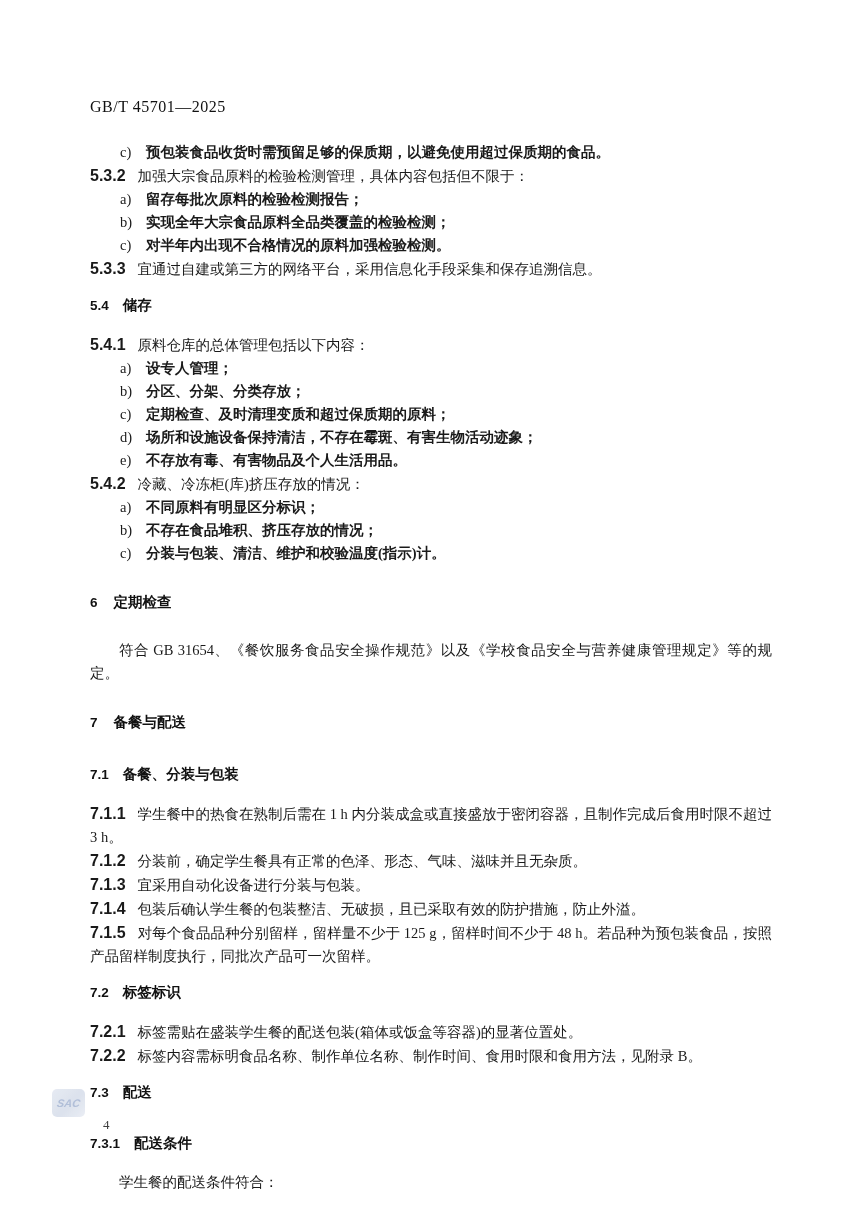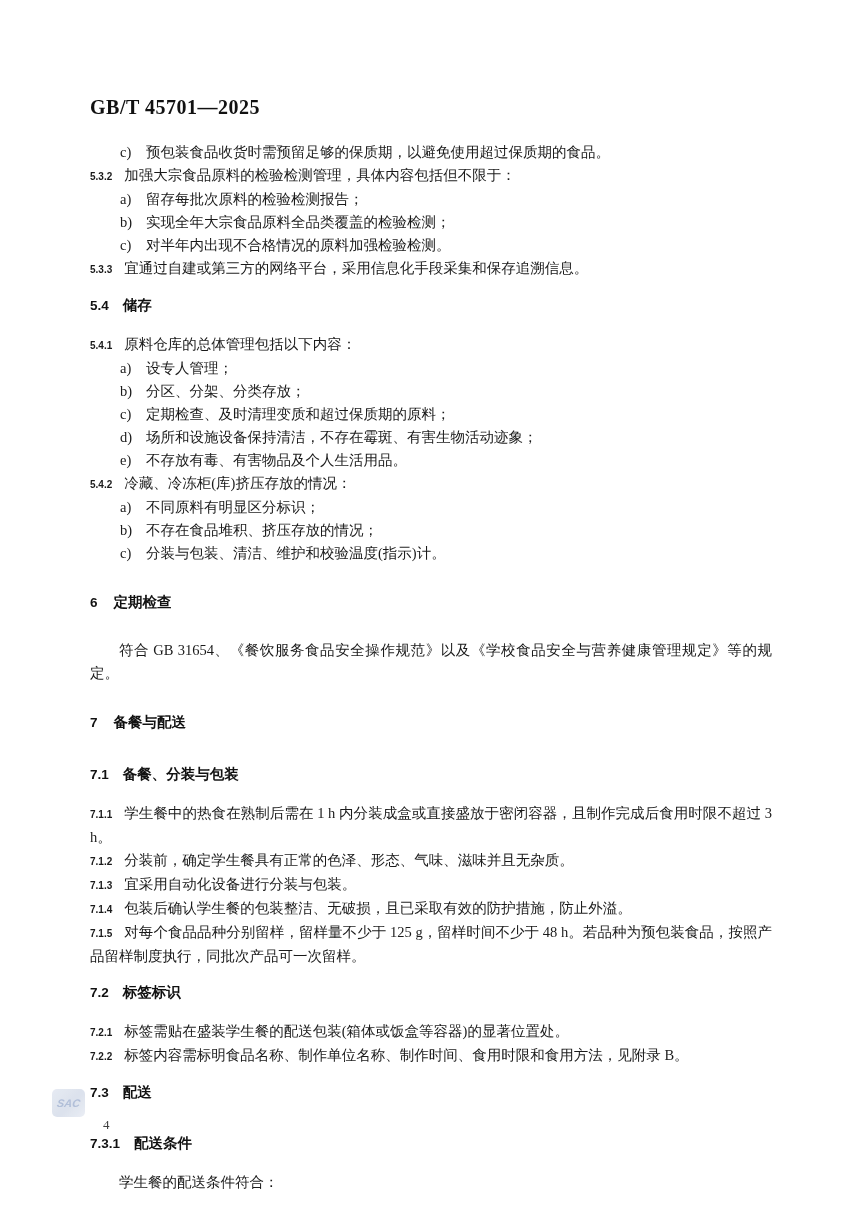--- a/index.html
+++ b/index.html
@@ -17,50 +17,51 @@
     color: #1a1a1a;
   }
   .content {
     position: absolute;
     left: 90px;
     top: 98px;
     width: 682px;
   }
   .doc-header {
     font-family: "Liberation Serif", "DejaVu Serif", serif;
-    font-weight: bold;
-    font-size: 20px;
+    font-weight: normal;
+    font-size: 16px;
     line-height: 18px;
     letter-spacing: 0.5px;
     color: #111;
     margin-bottom: 25px;
   }
   .line {
     font-size: 14.5px;
     line-height: 23px;
     text-align: justify;
   }
   .clause .num {
     font-family: "Liberation Sans", "DejaVu Sans", sans-serif;
     font-weight: bold;
-    font-size: 10px;
+    font-size: 16px;
     margin-right: 12px;
     white-space: nowrap;
   }
   .list-item {
     display: flex;
     padding-left: 30px;
   }
   .list-item .letter {
     flex: none;
     width: 26px;
   }
   .list-item .li-text {
     flex: 1;
     text-align: justify;
+    font-weight: bold;
   }
   .h1, .h2, .h3 {
     font-family: "Liberation Sans", "DejaVu Sans", sans-serif;
     font-weight: bold;
     font-size: 14.5px;
     line-height: 30px;
     color: #111;
     text-align: left;
   }
   .h1 { margin: 22px 0 21px 0; }

